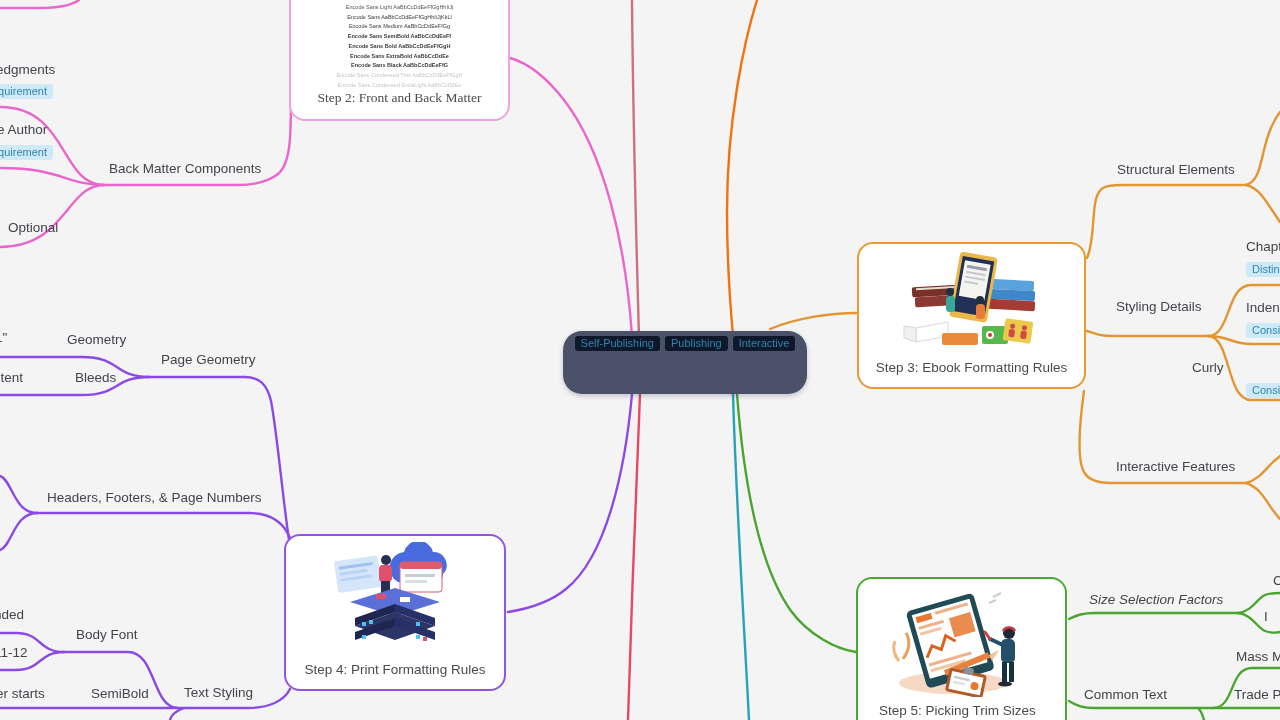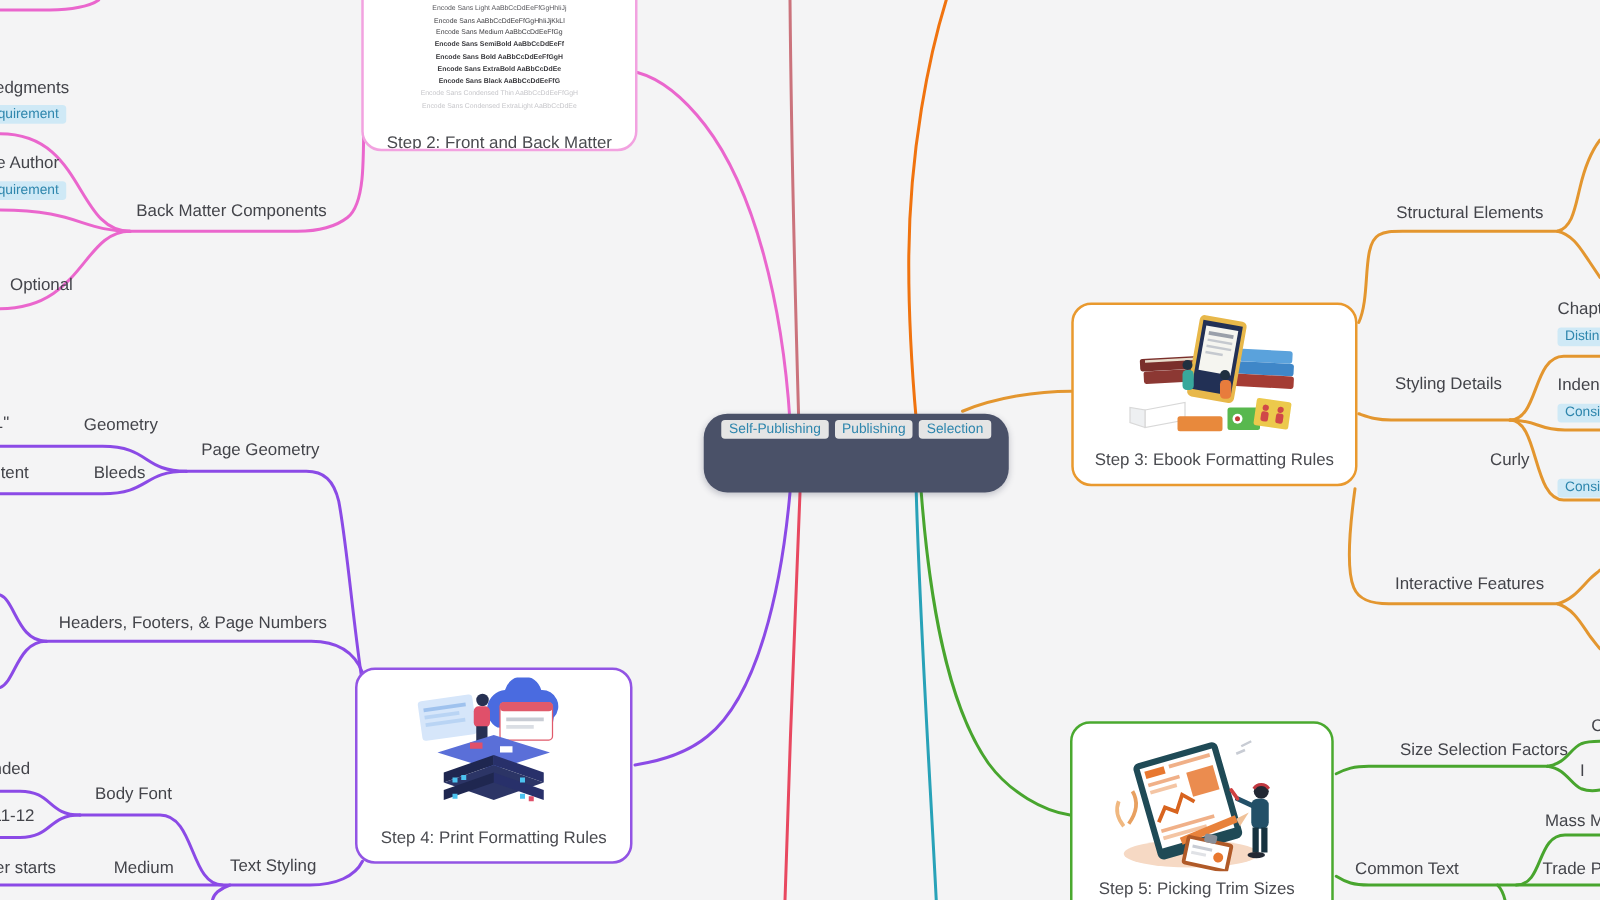--- a/index.html
+++ b/index.html
@@ -8,21 +8,21 @@
   .links{position:absolute;left:0;top:0;}
   .label{position:absolute;font-size:13.5px;line-height:14px;color:#43444a;white-space:nowrap;}
   .tag{position:absolute;font-size:11px;line-height:13px;color:#2e86ad;background:#cfe9f6;
        border-radius:3px;padding:1px 6px;white-space:nowrap;}
   .card{position:absolute;background:#fff;border-radius:16px;box-sizing:border-box;overflow:hidden;}
   .card-label{font-size:13.5px;color:#4a4b50;text-align:center;white-space:nowrap;}
   .root-node{position:absolute;left:563px;top:331px;width:244px;height:63px;background:#4a5168;
              border-radius:19px;box-shadow:0 2px 5px rgba(40,45,70,.25);text-align:center;}
   .root-title{font-size:18px;color:#ffffff;margin-top:9px;letter-spacing:.2px;}
   .root-tags{display:flex;justify-content:center;gap:5px;margin-top:5px;}
-  .root-tags .rtag{font-size:11px;line-height:13px;color:#2e86ad;background:#e5e5e5;
+  .root-tags .rtag{font-size:11px;line-height:13px;color:#2e86ad;background:#0f172a;
                    border-radius:3px;padding:1px 6px;white-space:nowrap;}
   .specimen{margin-top:33px;}
   .fs-line{font-size:5.5px;line-height:9.7px;text-align:center;color:#3a3a3e;white-space:nowrap;}
   .fs-w300{font-weight:300;color:#55555a;}
   .fs-w400{font-weight:400;}
   .fs-w500{font-weight:500;}
   .fs-w600{font-weight:600;}
   .fs-w700{font-weight:700;}
   .fs-w800{font-weight:800;}
   .fs-w900{font-weight:900;}
@@ -95,53 +95,53 @@
   <div class="label" style="left:161px;top:353px;">Page Geometry</div>
   <div class="label" style="left:-5px;top:331px;">1"</div>
   <div class="label" style="left:67px;top:333px;">Geometry</div>
   <div class="label" style="left:-7px;top:371px;">ntent</div>
   <div class="label" style="left:75px;top:371px;">Bleeds</div>
   <div class="label" style="left:47px;top:491px;">Headers, Footers, &amp; Page Numbers</div>
   <div class="label" style="left:-6px;top:608px;">nded</div>
   <div class="label" style="left:76px;top:628px;">Body Font</div>
   <div class="label" style="left:-6px;top:646px;">11-12</div>
   <div class="label" style="left:-4px;top:687px;">er starts</div>
-  <div class="label" style="left:91px;top:687px;">Medium</div>
+  <div class="label" style="left:91px;top:687px;">SemiBold</div>
   <div class="label" style="left:184px;top:686px;">Text Styling</div>
 
   <div class="label" style="left:1117px;top:163px;">Structural Elements</div>
   <div class="label" style="left:1116px;top:300px;">Styling Details</div>
   <div class="label" style="left:1246px;top:240px;">Chapt</div>
   <span class="tag" style="left:1246px;top:262px;">Distin</span>
   <div class="label" style="left:1246px;top:301px;">Inden</div>
   <span class="tag" style="left:1246px;top:323px;">Consis</span>
   <div class="label" style="left:1192px;top:361px;">Curly</div>
   <span class="tag" style="left:1246px;top:383px;">Consis</span>
   <div class="label" style="left:1116px;top:460px;">Interactive Features</div>
 
-  <div class="label" style="left:1120px;top:593px;">Size Selection Factors</div>
+  <div class="label" style="left:1089px;top:593px;font-style:italic;">Size Selection Factors</div>
   <div class="label" style="left:1273px;top:574px;">C</div>
   <div class="label" style="left:1264px;top:610px;">I</div>
   <div class="label" style="left:1236px;top:650px;">Mass M</div>
   <div class="label" style="left:1084px;top:688px;">Common Text</div>
   <div class="label" style="left:1234px;top:688px;">Trade P</div>
 
   <div class="card" style="left:289px;top:-32px;width:221px;height:153px;border:2.5px solid #f2a2e0;">
     <div class="specimen">
       <div class="fs-line fs-w300">Encode Sans Light AaBbCcDdEeFfGgHhIiJj</div>
       <div class="fs-line fs-w400">Encode Sans AaBbCcDdEeFfGgHhIiJjKkLl</div>
       <div class="fs-line fs-w500">Encode Sans Medium AaBbCcDdEeFfGg</div>
       <div class="fs-line fs-w600">Encode Sans SemiBold AaBbCcDdEeFf</div>
       <div class="fs-line fs-w700">Encode Sans Bold AaBbCcDdEeFfGgH</div>
       <div class="fs-line fs-w800">Encode Sans ExtraBold AaBbCcDdEe</div>
       <div class="fs-line fs-w900">Encode Sans Black AaBbCcDdEeFfG</div>
       <div class="fs-line fs-light">Encode Sans Condensed Thin AaBbCcDdEeFfGgH</div>
       <div class="fs-line fs-light">Encode Sans Condensed ExtraLight AaBbCcDdEe</div>
     </div>
-    <div class="card-label" style="margin-top:16px;">Step 2: Front and Back Matter</div>
+    <div class="card-label" style="margin-top:0;font-family:Liberation Serif, serif;">Step 2: Front and Back Matter</div>
   </div>
 
   <div class="card" style="left:857px;top:242px;width:229px;height:147px;border:2.5px solid #e9992e;">
     <svg class="illus" width="140" height="100" viewBox="0 0 140 100">
       <rect x="10" y="36" width="48" height="10" rx="2" fill="#7a2f2b" transform="rotate(-3 34 41)"></rect>
       <rect x="13" y="46" width="48" height="10" rx="2" fill="#8c3833" transform="rotate(-3 37 51)"></rect>
       <rect x="14" y="37" width="44" height="2" fill="#e8ddcc" transform="rotate(-3 36 38)"></rect>
       <rect x="90" y="30" width="42" height="10" rx="2" fill="#5aa2dc" transform="rotate(3 111 35)"></rect>
       <rect x="87" y="40" width="46" height="10" rx="2" fill="#3f87c8" transform="rotate(3 110 45)"></rect>
       <rect x="85" y="50" width="48" height="10" rx="2" fill="#a43c34" transform="rotate(3 109 55)"></rect>
@@ -248,17 +248,17 @@
       <ellipse cx="116" cy="99" rx="7" ry="2.5" fill="#222833"></ellipse>
       <path d="M104 12 l8-4 M100 18 l7-3" stroke="#c8ccd4" stroke-width="2"></path>
     </svg>
     <div class="card-label" style="margin-top:6px;text-align:left;padding-left:21px;">Step 5: Picking Trim Sizes</div>
   </div>
 
   <div class="root-node">
     <div class="root-tags">
       <span class="rtag">Self-Publishing</span>
       <span class="rtag">Publishing</span>
-      <span class="rtag">Selection</span>
+      <span class="rtag">Interactive</span>
     </div>
   </div>
 
 </div>
 
 </body></html>

